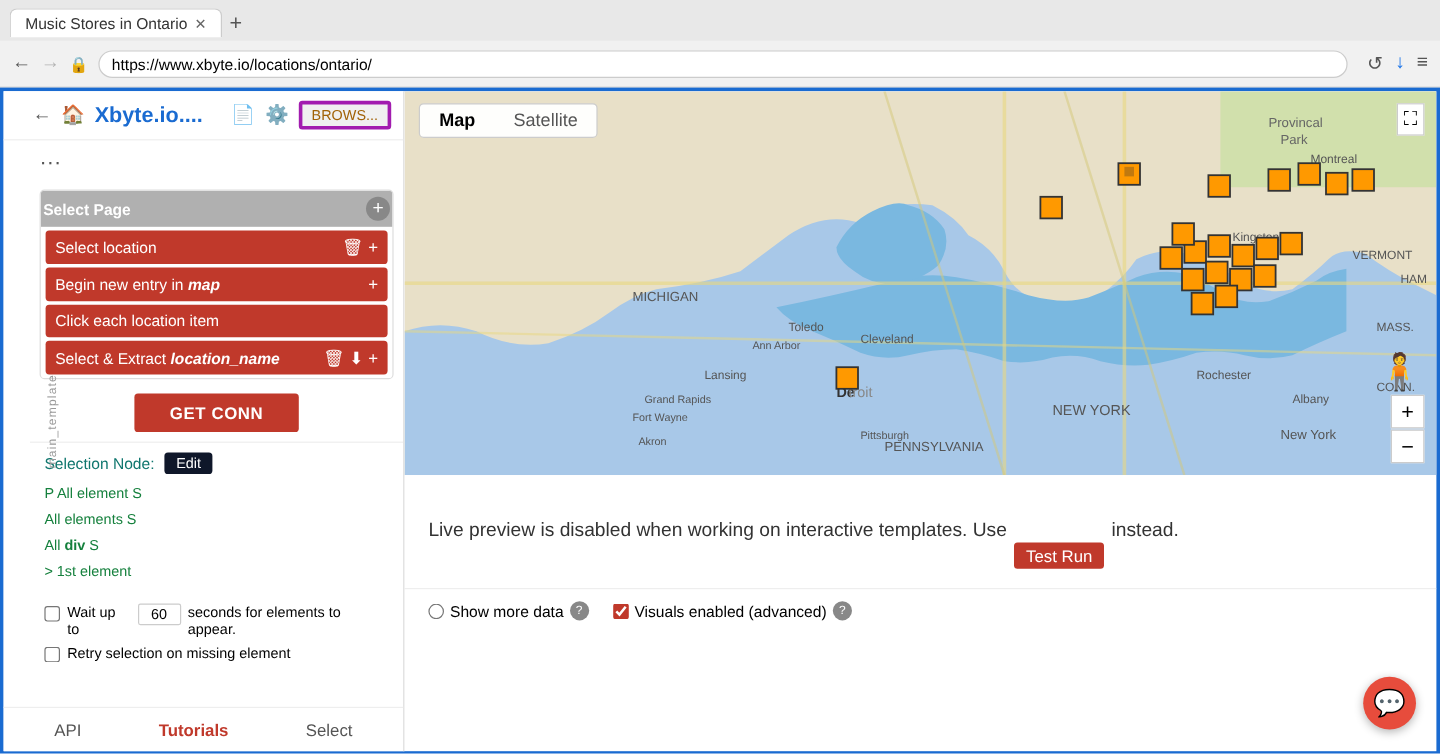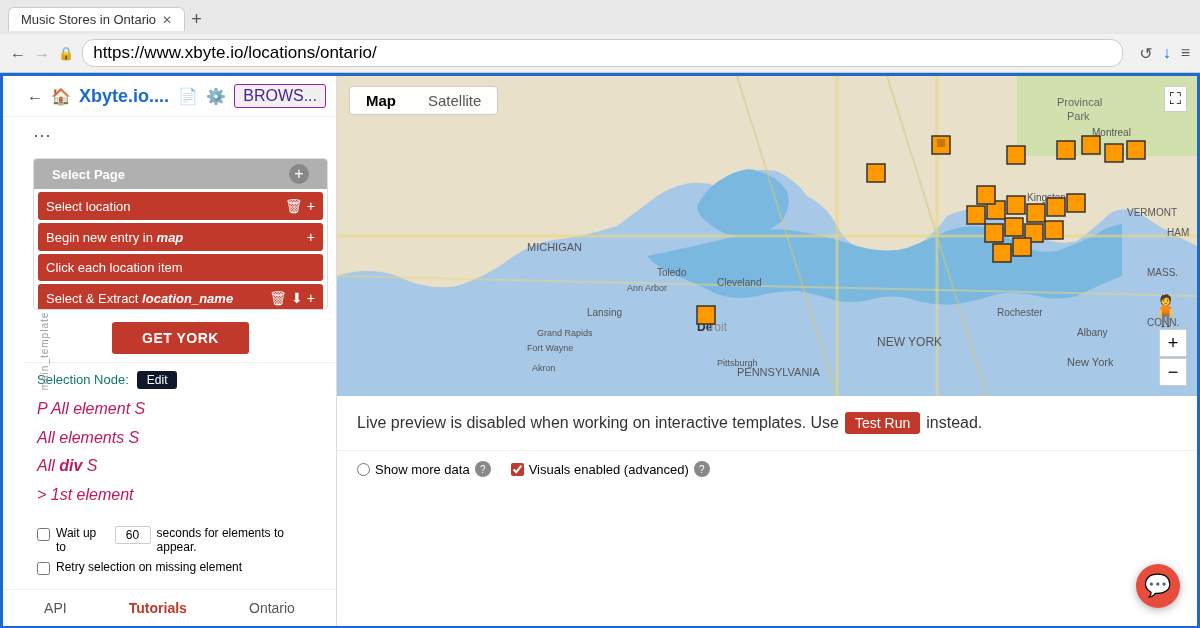--- a/index.html
+++ b/index.html
@@ -7,61 +7,61 @@
 
     
     .browser-chrome { background: #f1f1f1; border-bottom: 1px solid #ccc; }
     .tab-bar { display: flex; align-items: center; background: #e8e8e8; padding: 4px 8px 0; height: 34px; }
     .tab { display: flex; align-items: center; background: #fff; border-radius: 6px 6px 0 0; padding: 4px 12px; font-size: 13px; color: #333; border: 1px solid #ccc; border-bottom: none; gap: 6px; }
     .tab-close { cursor: pointer; color: #666; font-size: 12px; }
     .tab-new { background: none; border: none; font-size: 18px; color: #555; cursor: pointer; margin-left: 6px; }
     .address-bar { display: flex; align-items: center; padding: 5px 10px; gap: 8px; height: 38px; background: #f1f1f1; }
     .nav-btn { background: none; border: none; font-size: 16px; cursor: pointer; color: #555; }
     .lock-icon { color: #0a0; font-size: 13px; }
-    .address-input { flex: 1; border: 1px solid #ccc; border-radius: 12px; padding: 3px 10px; font-size: 17px; background: #fff; }
+    .address-input { flex: 1; border: 1px solid #ccc; border-radius: 12px; padding: 3px 10px; font-size: 13px; background: #fff; }
     .browser-actions { display: flex; gap: 10px; align-items: center; margin-left: 8px; }
     .browser-action-btn { background: none; border: none; font-size: 16px; cursor: pointer; color: #555; }
     .refresh-icon { color: #555; }
     .download-icon { color: #1a73e8; }
 
     
     .main-layout { display: flex; height: 556px; border: 3px solid #1a6bd1; }
 
     
     .sidebar { width: 334px; min-width: 334px; background: #fff; border-right: 1px solid #ddd; display: flex; flex-direction: column; position: relative; }
     .sidebar-top { display: flex; align-items: center; padding: 8px 10px; gap: 8px; border-bottom: 1px solid #eee; }
     .sidebar-logo { font-size: 18px; font-weight: bold; color: #1a6bd1; display: flex; align-items: center; gap: 4px; }
     .sidebar-icons { display: flex; gap: 8px; margin-left: auto; align-items: center; }
     .sidebar-icon-btn { background: none; border: none; font-size: 16px; cursor: pointer; color: #555; }
-    .browse-btn { background: #f0f0f0; border: 1px solid #a21caf; border-radius: 3px; padding: 2px 8px; font-size: 16px; cursor: pointer; color: #4c1d95; }
+    .browse-btn { background: #f0f0f0; border: 3px solid #a21caf; border-radius: 3px; padding: 2px 8px; font-size: 12px; cursor: pointer; color: #a16207; }
 
     .sidebar-content { margin-left: 22px; flex: 1; display: flex; flex-direction: column; overflow: hidden; }
 
     .dots-menu { padding: 8px; font-size: 18px; color: #555; cursor: pointer; }
 
     
     .steps-panel { background: #fff; margin: 4px 8px; border: 1px solid #ddd; border-radius: 4px; overflow: hidden; }
-    .steps-header { background: #b0b0b0; display: flex; align-items: center; justify-content: space-between; padding: 5px 18px; }
+    .steps-header { background: #b0b0b0; display: flex; align-items: center; justify-content: space-between; padding: 5px 2px; }
     .steps-header-title { color: #fff; font-size: 13px; font-weight: bold; }
     .steps-header-add { background: #888; border: none; border-radius: 50%; width: 20px; height: 20px; color: #fff; font-size: 16px; cursor: pointer; display: flex; align-items: center; justify-content: center; }
 
     .step-item { display: flex; align-items: center; padding: 6px 8px; background: #c0392b; margin: 3px 4px; border-radius: 3px; gap: 22px; cursor: pointer; }
     .step-item-label { color: #fff; font-size: 13px; flex: 1; }
     .step-item-label b { font-style: italic; }
     .step-item-actions { display: flex; gap: 4px; align-items: center; }
     .step-action-btn { background: none; border: none; color: #fff; font-size: 14px; cursor: pointer; }
 
     .get-data-btn { display: block; margin: 8px auto; background: #c0392b; color: #fff; border: none; border-radius: 3px; padding: 8px 30px; font-size: 14px; font-weight: bold; cursor: pointer; letter-spacing: 0.5px; }
 
     
     .selection-section { padding: 8px 12px; border-top: 1px solid #eee; font-size: 12px; }
     .selection-header { display: flex; align-items: center; gap: 8px; margin-bottom: 6px; }
     .selection-label { font-size: 13px; color: #0f766e; }
     .edit-btn { background: #0f172a; color: #fff; border: none; border-radius: 3px; padding: 2px 10px; font-size: 12px; cursor: pointer; }
-    .selection-options { line-height: 1.8; color: #be185d; font-size: 16px; font-style: italic; }
+    .selection-options { line-height: 1.8; color: #15803d; font-size: 12px; }
     .selection-option { display: block; }
 
     
     .options-section { padding: 8px 12px; font-size: 12px; }
     .option-row { display: flex; align-items: flex-start; gap: 6px; margin-bottom: 6px; }
     .option-row input[type=checkbox] { margin-top: 2px; }
     .option-wait-input { width: 36px; border: 1px solid #ccc; border-radius: 2px; text-align: center; font-size: 12px; padding: 1px; }
 
     
     .sidebar-footer { border-top: 1px solid #eee; display: flex; justify-content: space-around; padding: 10px; margin-top: auto; }
@@ -71,21 +71,21 @@
     
     .right-panel { flex: 1; display: flex; flex-direction: column; overflow: hidden; }
     .map-tab { padding: 4px 16px; font-size: 15px; cursor: pointer; color: #333; background: none; border: none; }
     .map-tab.active { font-weight: bold; color: #000; border-bottom: 2px solid #000; }
 
     
     .map-bg { width: 100%; height: 100%; position: absolute; top: 0; left: 0; }
 
     
     .live-preview { padding: 16px 20px; font-size: 16px; color: #333; border-bottom: 1px solid #eee; display: flex; align-items: center; gap: 6px; flex-wrap: wrap; }
-    .test-run-btn { background: #c0392b; color: #fff; border: none; border-radius: 3px; padding: 3px 10px; font-size: 14px; cursor: pointer; }
+    .test-run-btn { background: #c0392b; color: #fff; border: none; border-radius: 3px; padding: 3px 10px; font-size: 14px; cursor: pointer; margin-top: 40px; }
 
     
     .bottom-options { display: flex; align-items: center; padding: 10px 20px; gap: 20px; font-size: 13px; }
     .option-check { display: flex; align-items: center; gap: 5px; }
     .checkbox-red { accent-color: #c0392b; }
 
     
     .chat-btn { position: fixed; bottom: 20px; right: 20px; background: #e74c3c; border: none; border-radius: 50%; width: 44px; height: 44px; font-size: 22px; color: #fff; cursor: pointer; display: flex; align-items: center; justify-content: center; box-shadow: 0 2px 8px rgba(0,0,0,0.3); }
 
     
@@ -176,21 +176,21 @@
         <div class="step-item">
           <span class="step-item-label">Select &amp; Extract <b>location_name</b></span>
           <div class="step-item-actions">
             <button class="step-action-btn">🗑</button>
             <button class="step-action-btn">⬇</button>
             <button class="step-action-btn">+</button>
           </div>
         </div>
       </div>
 
-      <button class="get-data-btn">GET YORK</button>
+      <button class="get-data-btn">GET CONN</button>
 
       <div class="selection-section">
         <div class="selection-header">
           <span class="selection-label">Selection Node:</span>
           <button class="edit-btn">Edit</button>
         </div>
         <div class="selection-options">
           <span class="selection-option">P All element S</span>
           <span class="selection-option">All elements S</span>
           <span class="selection-option">All <b>div</b> S</span>
@@ -208,21 +208,21 @@
         <div class="option-row">
           <input type="checkbox" style="">
           <span>Retry selection on missing element</span>
         </div>
       </div>
     </div>
 
     <div class="sidebar-footer">
       <a class="footer-link">API</a>
       <a class="footer-link active">Tutorials</a>
-      <a class="footer-link">Ontario</a>
+      <a class="footer-link">Select</a>
     </div>
   </div>
 
   <div class="right-panel">
 
     <div class="map-area" style="position:relative; height: 320px; overflow:hidden;">
 
       <svg class="map-bg" viewBox="0 0 860 320" preserveAspectRatio="xMidYMid slice" xmlns="http://www.w3.org/2000/svg">
 
         <rect width="860" height="320" fill="#e8e0c8"></rect>

